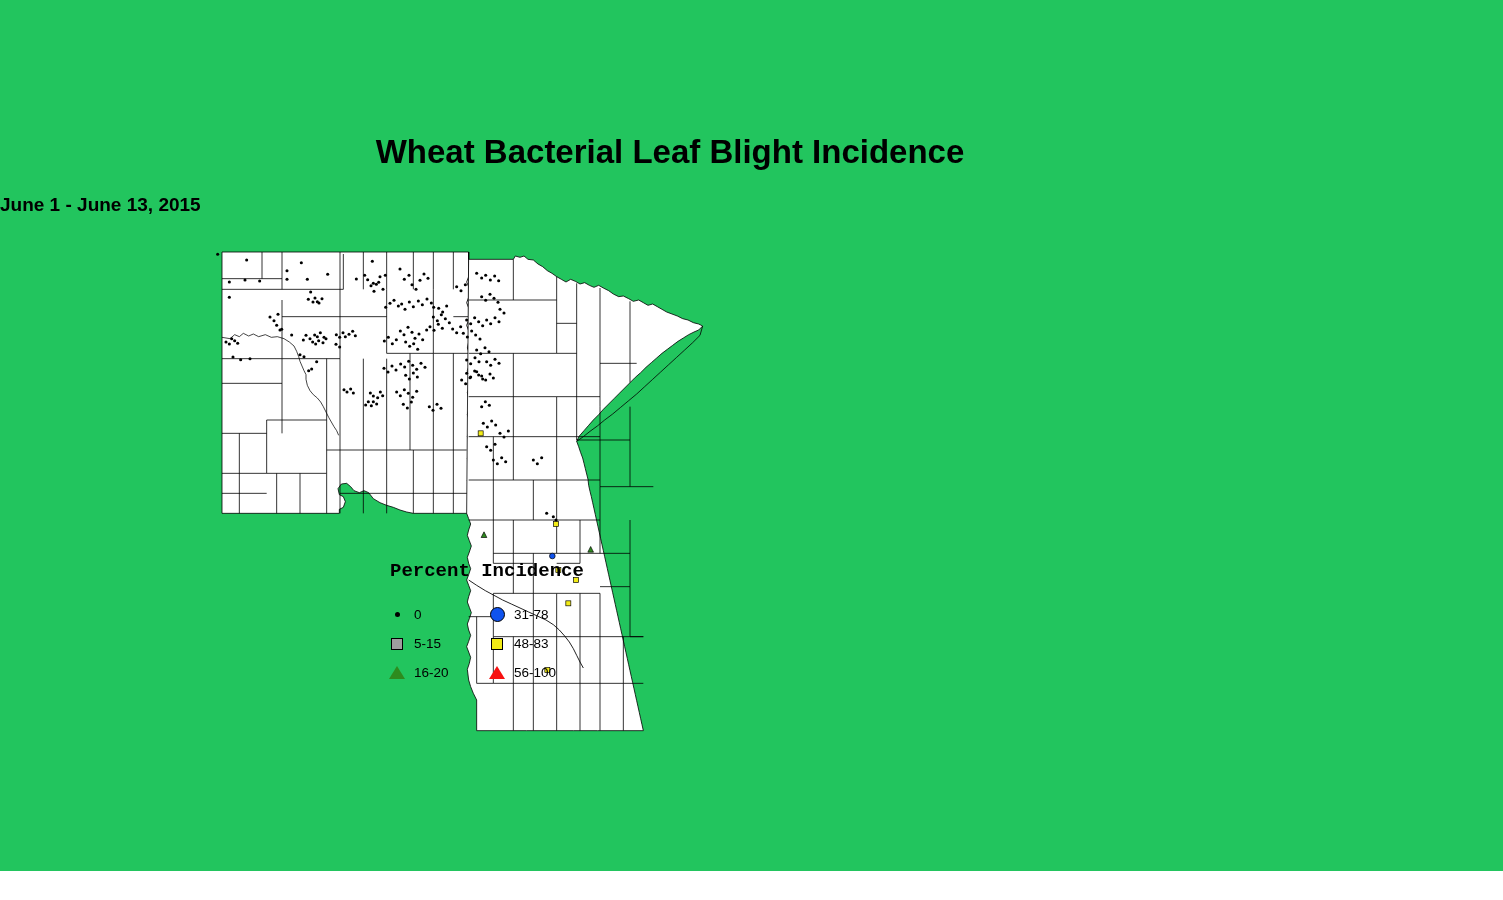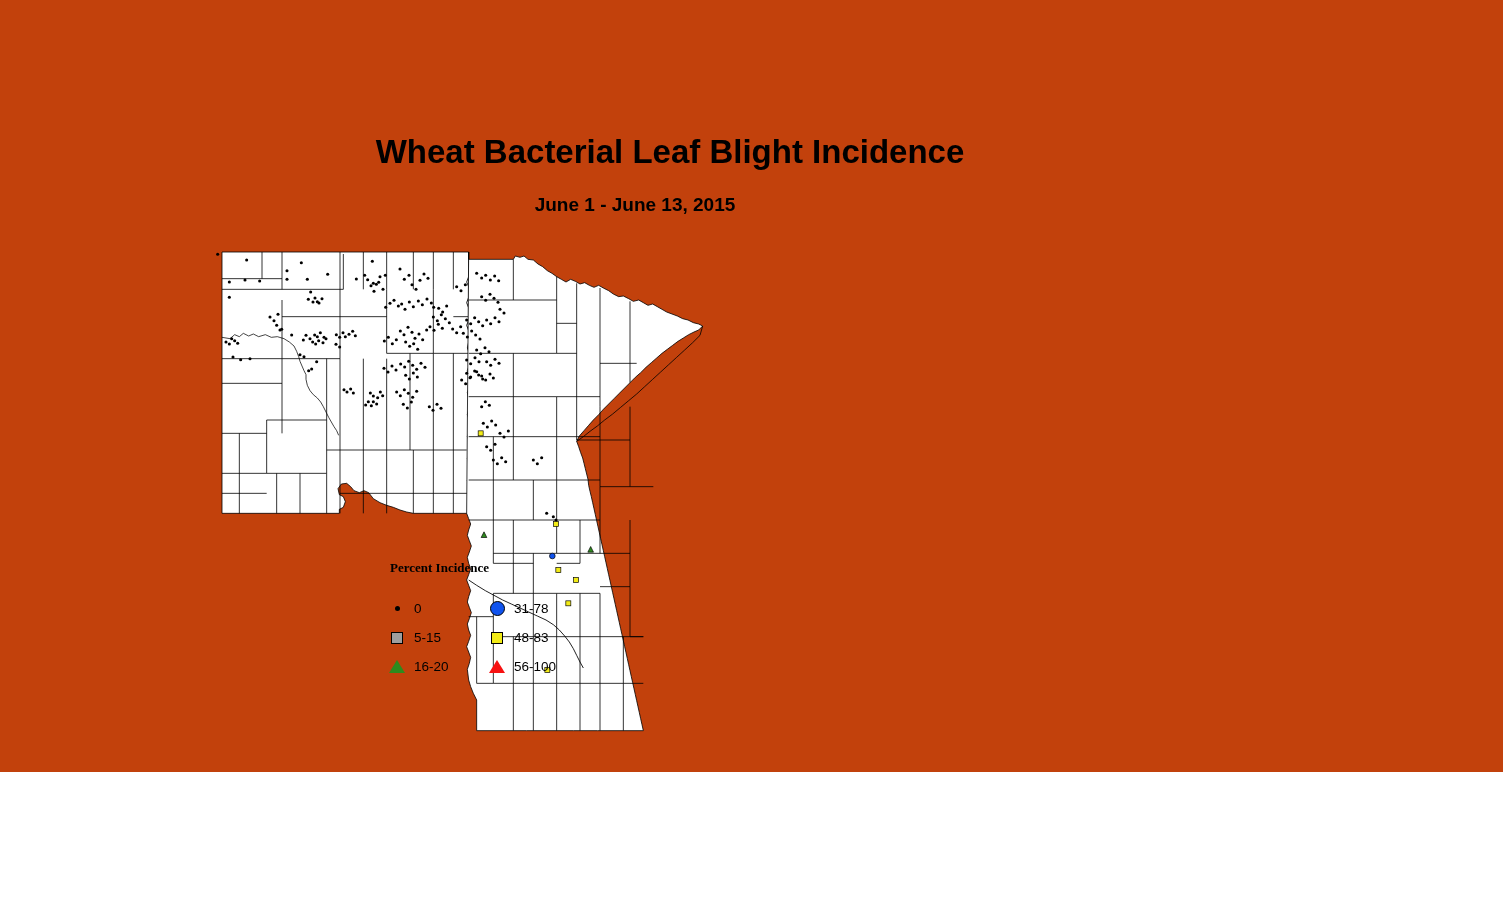--- a/index.html
+++ b/index.html
@@ -1,37 +1,37 @@
 <!DOCTYPE html>
 <html><head>
 <meta charset="utf-8">
 <title>Wheat Bacterial Leaf Blight Incidence</title>
 <style>
   html,body{margin:0;padding:0;background:#ffffff;}
   body{width:1503px;height:900px;overflow:hidden;font-family:"Liberation Sans",sans-serif;color:#000;}
-  #page{position:relative;width:1503px;height:772px;background:#c2410c;}
+  #page{position:relative;width:1503px;height:871px;background:#22c55e;}
 
   .title{
     position:absolute;left:0;top:133px;width:1340px;text-align:center;
     font-family:"Liberation Sans",sans-serif;font-weight:bold;font-size:33px;
     letter-spacing:0px;color:#000;
   }
   .subtitle{
-    position:absolute;left:0;top:194px;width:1270px;text-align:center;
+    position:absolute;left:0;top:194px;width:1270px;text-align:left;
     font-family:"Liberation Sans",sans-serif;font-weight:bold;font-size:19px;
     color:#000;
   }
 
   #mapwrap{position:absolute;left:200px;top:220px;width:900px;height:520px;}
   #mapsvg{display:block;width:900px;height:520px;}
 
   
   #legend{position:absolute;left:386px;top:560px;width:200px;height:110px;}
   .legend-title{
-    font-family:Liberation Serif, serif;font-weight:bold;font-size:13px;
+    font-family:Liberation Mono, monospace;font-weight:bold;font-size:19px;
     color:#000;white-space:nowrap;margin:0 0 18px 4px;
   }
   .legend-grid{position:relative;width:200px;}
   .legend-row{display:flex;align-items:center;height:29px;}
   .legend-col{display:flex;align-items:center;width:113px;}
   .legend-sym{width:22px;display:flex;align-items:center;justify-content:center;}
   .legend-lab{
     font-family:"Liberation Sans",sans-serif;font-size:13.5px;color:#000;
     margin-left:6px;white-space:nowrap;
   }

